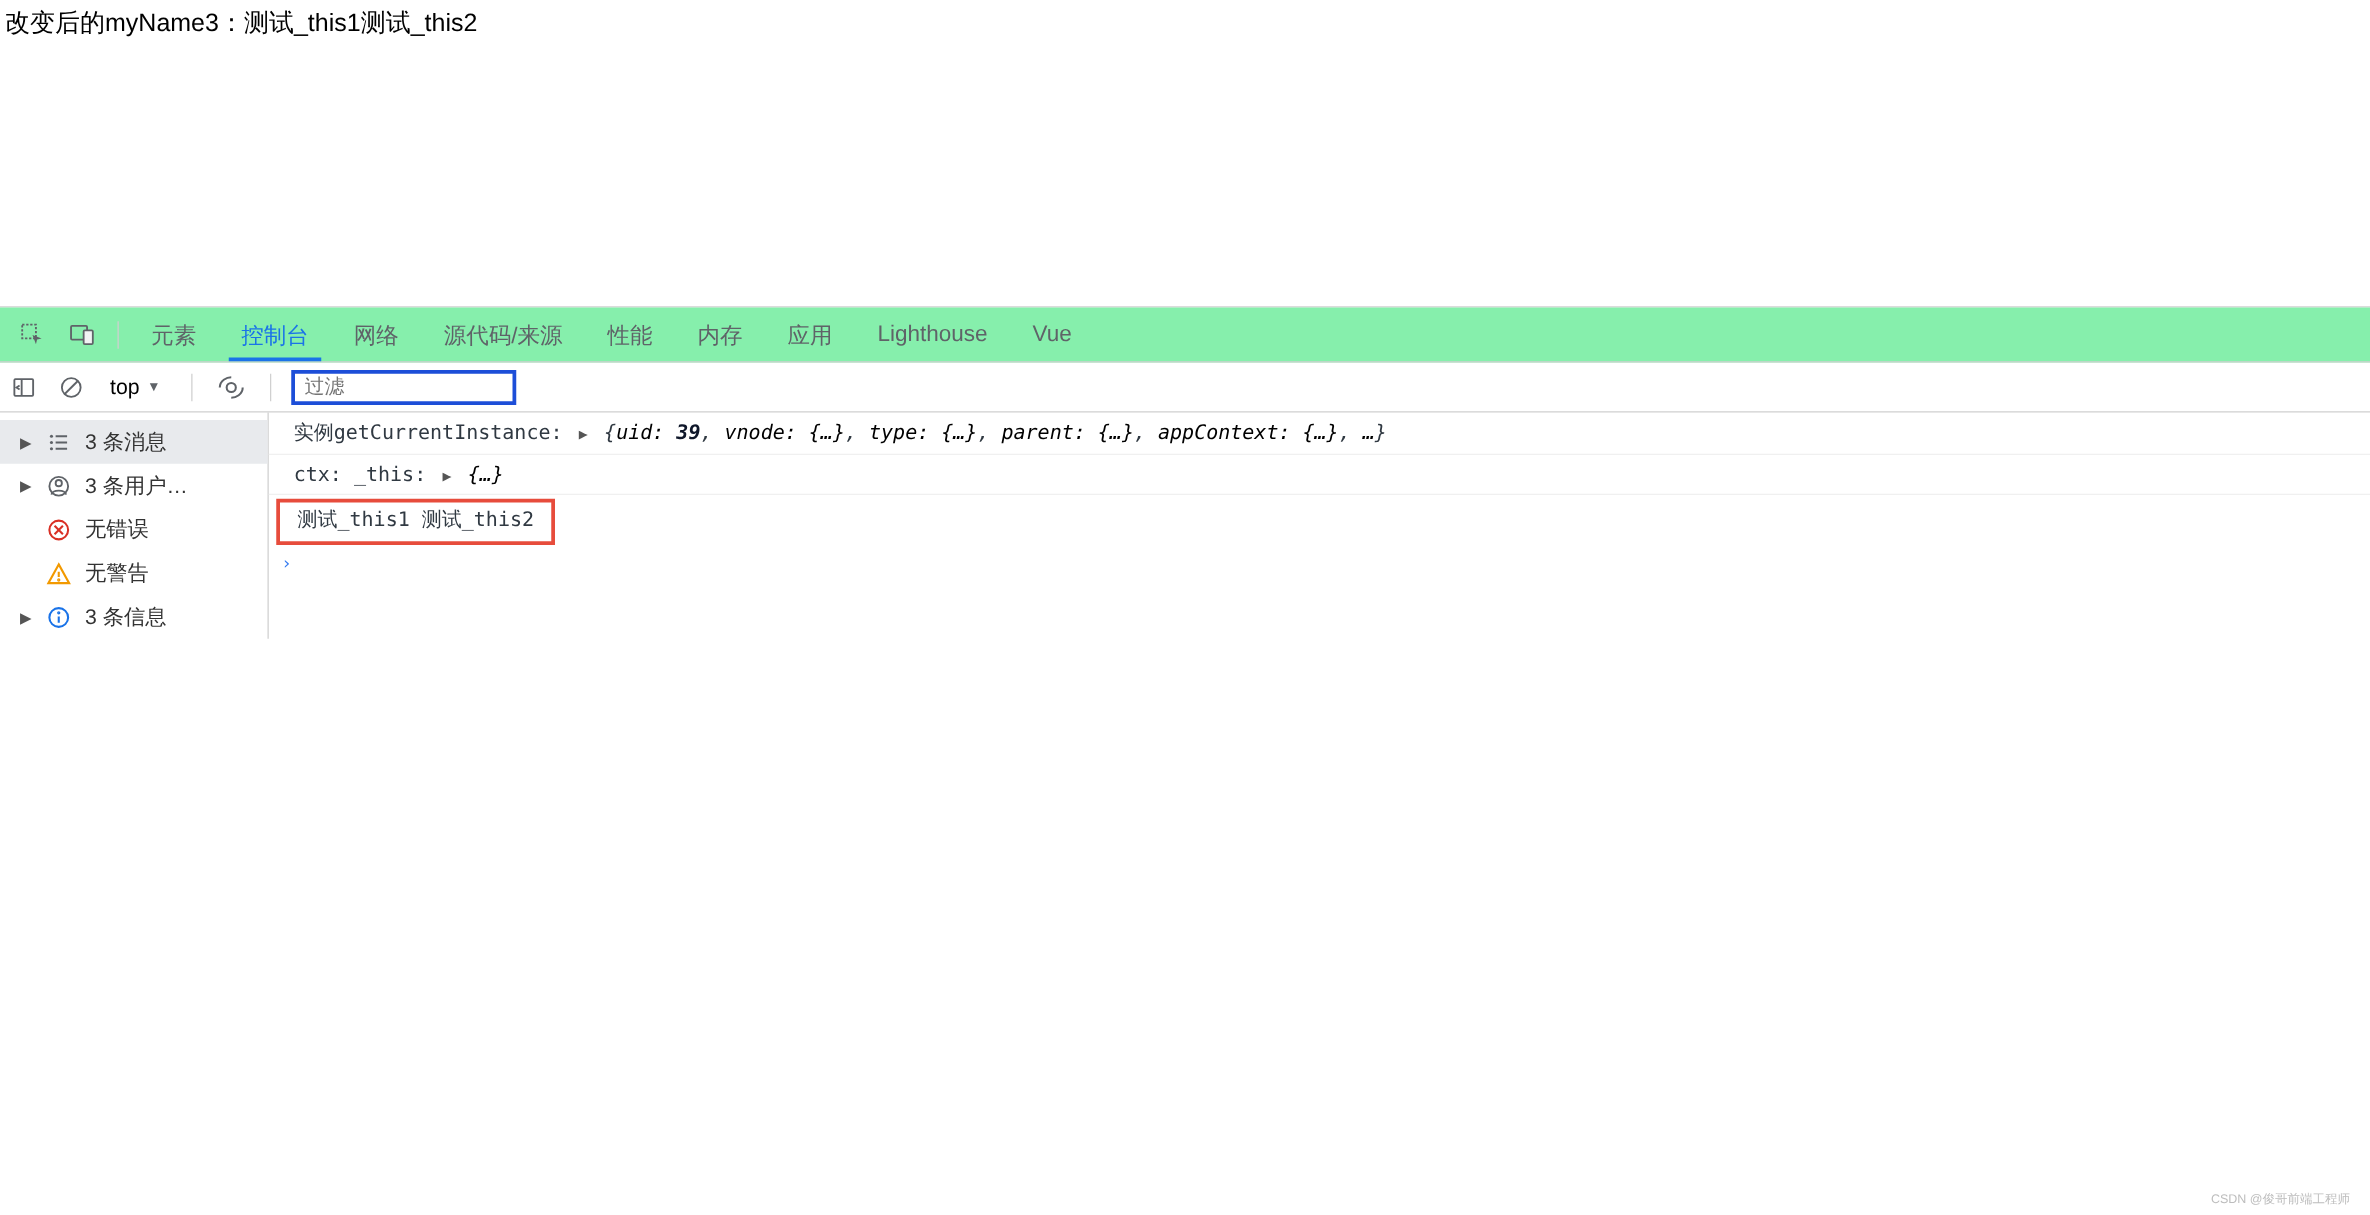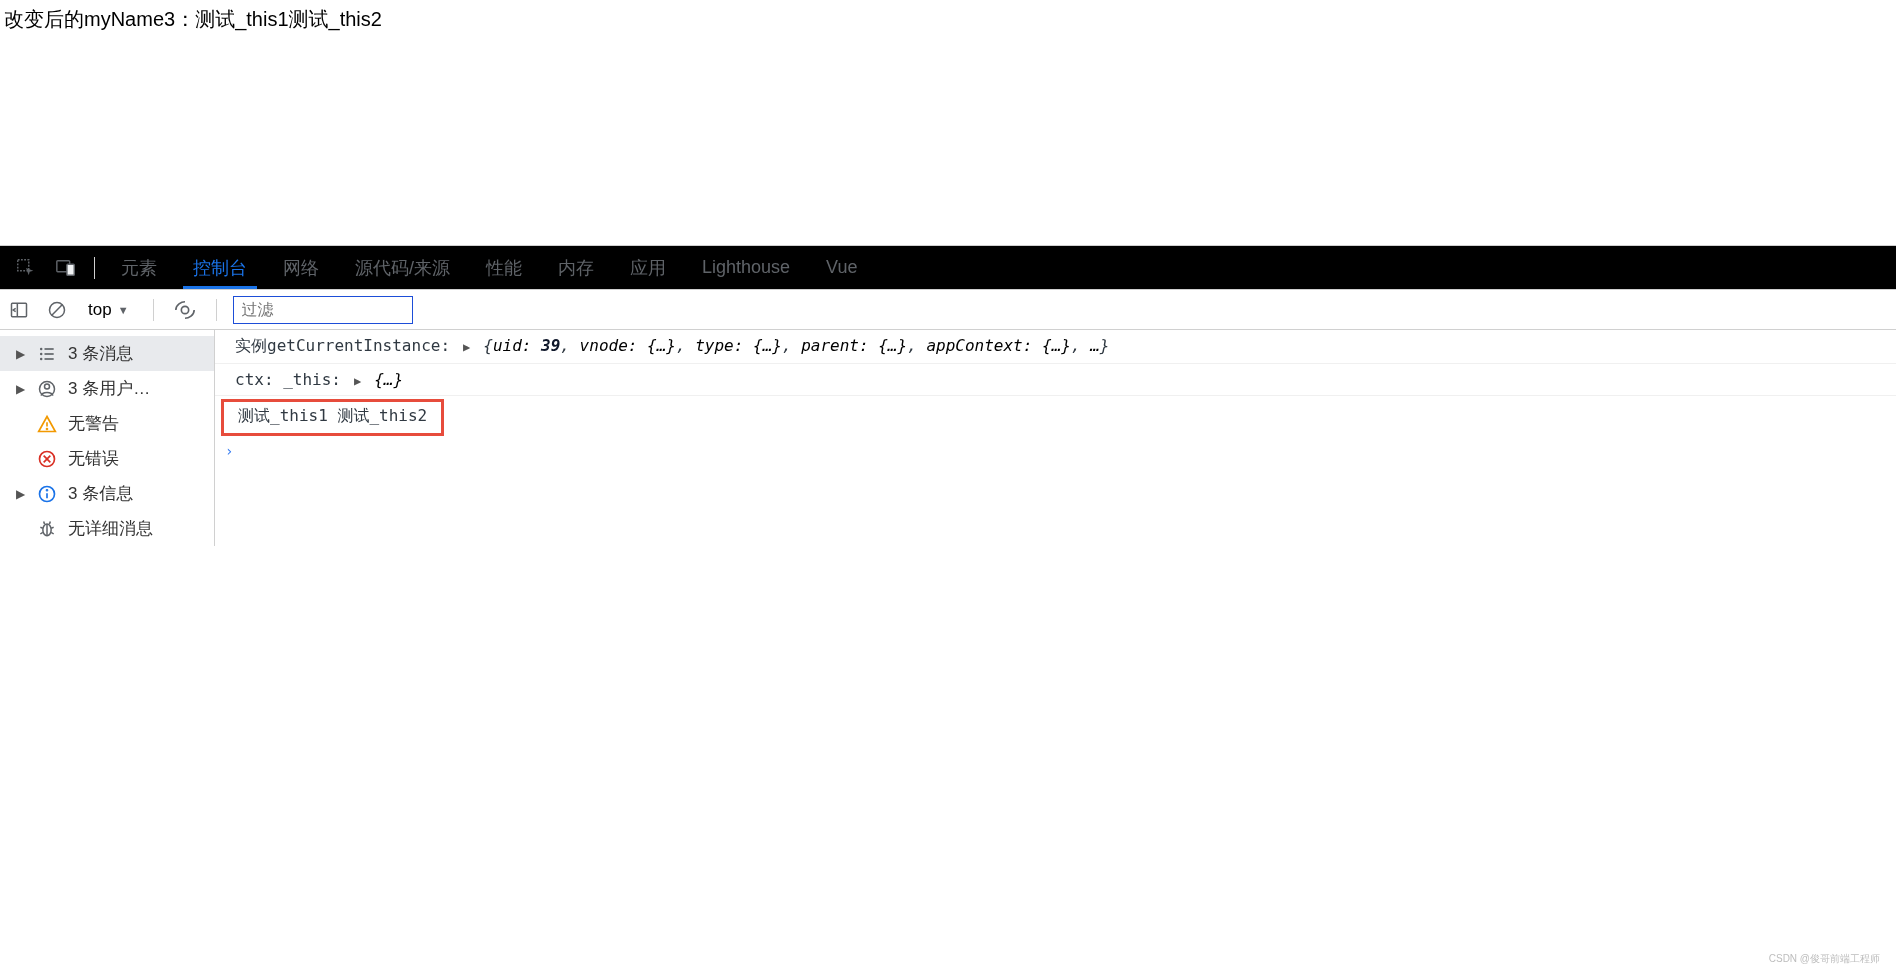--- a/index.html
+++ b/index.html
@@ -26,21 +26,21 @@
       border-top: 1px solid #d0d0d0;
       display: flex;
       flex-direction: column;
     }
     
     
     .tabs-bar {
       display: flex;
       align-items: center;
       height: 44px;
-      background: #000000;
+      background: #86efac;
       border-bottom: 1px solid #d0d0d0;
       padding: 0 6px;
     }
     .tabs-bar .icon-btn {
       width: 32px;
       height: 32px;
       display: flex;
       align-items: center;
       justify-content: center;
       color: #5f6368;
@@ -93,21 +93,21 @@
     .context-select {
       display: flex; align-items: center;
       padding: 0 8px;
       font-size: 17px;
       color: #000;
       gap: 6px;
     }
     .filter-input {
       flex: 0 0 auto;
       width: 180px;
-      border: 1px solid #1d4ed8;
+      border: 3px solid #1d4ed8;
       height: 28px;
       padding: 0 8px;
       font-size: 16px;
       color: #888;
       background: #fff;
     }
     
     
     .main {
       display: flex;
@@ -310,68 +310,53 @@
             <circle cx="12" cy="9" r="3"></circle>
             <path d="M5 20 C6 15, 18 15, 19 20"></path>
           </svg>
         </span>
         <span class="item-label">3 条用户…</span>
       </div>
 
       <div class="sidebar-item">
         <span class="blank-arrow"></span>
         <span class="item-icon">
+          <svg width="20" height="20" viewBox="0 0 24 24" fill="none" stroke="#d93025" stroke-width="2">
+            <circle cx="12" cy="12" r="9"></circle>
+            <line x1="8" y1="8" x2="16" y2="16"></line>
+            <line x1="16" y1="8" x2="8" y2="16"></line>
+          </svg>
+        </span>
+        <span class="item-label">无错误</span>
+      </div>
+
+      <div class="sidebar-item">
+        <span class="blank-arrow"></span>
+        <span class="item-icon">
           <svg width="20" height="20" viewBox="0 0 24 24" fill="none" stroke="#f29900" stroke-width="2">
             <path d="M12 3 L22 21 L2 21 Z"></path>
             <line x1="12" y1="10" x2="12" y2="15"></line>
             <circle cx="12" cy="18" r="0.6" fill="#f29900"></circle>
           </svg>
         </span>
         <span class="item-label">无警告</span>
       </div>
 
       <div class="sidebar-item">
-        <span class="blank-arrow"></span>
-        <span class="item-icon">
-          <svg width="20" height="20" viewBox="0 0 24 24" fill="none" stroke="#d93025" stroke-width="2">
-            <circle cx="12" cy="12" r="9"></circle>
-            <line x1="8" y1="8" x2="16" y2="16"></line>
-            <line x1="16" y1="8" x2="8" y2="16"></line>
-          </svg>
-        </span>
-        <span class="item-label">无错误</span>
-      </div>
-
-      <div class="sidebar-item">
         <span class="arrow">▶</span>
         <span class="item-icon">
           <svg width="20" height="20" viewBox="0 0 24 24" fill="none" stroke="#1a73e8" stroke-width="2">
             <circle cx="12" cy="12" r="9"></circle>
             <line x1="12" y1="11" x2="12" y2="17"></line>
             <circle cx="12" cy="7.5" r="0.6" fill="#1a73e8"></circle>
           </svg>
         </span>
         <span class="item-label">3 条信息</span>
       </div>
 
-      <div class="sidebar-item">
-        <span class="blank-arrow"></span>
-        <span class="item-icon">
-          <svg width="20" height="20" viewBox="0 0 24 24" fill="none" stroke="#5f6368" stroke-width="1.8">
-            <ellipse cx="12" cy="13" rx="5" ry="7"></ellipse>
-            <line x1="12" y1="6" x2="12" y2="20"></line>
-            <line x1="4" y1="10" x2="7" y2="11"></line>
-            <line x1="20" y1="10" x2="17" y2="11"></line>
-            <line x1="4" y1="18" x2="7" y2="16"></line>
-            <line x1="20" y1="18" x2="17" y2="16"></line>
-            <path d="M9 6 L8 3 M15 6 L16 3"></path>
-          </svg>
-        </span>
-        <span class="item-label">无详细消息</span>
-      </div>
 
     </div>
 
     <div class="console">
 
       <div class="log-row">
         <span>实例getCurrentInstance:</span>
         <span class="expand-tri">▶</span>
         <span class="obj-italic">
           {<span class="obj-gray">uid:</span>&nbsp;<span class="obj-num">39</span>,&nbsp;<span class="obj-gray">vnode: {…}</span>,&nbsp;<span class="obj-gray">type: {…}</span>,&nbsp;<span class="obj-gray">parent: {…}</span>,&nbsp;<span class="obj-gray">appContext: {…}</span>,&nbsp;<span class="obj-gray">…</span>}

